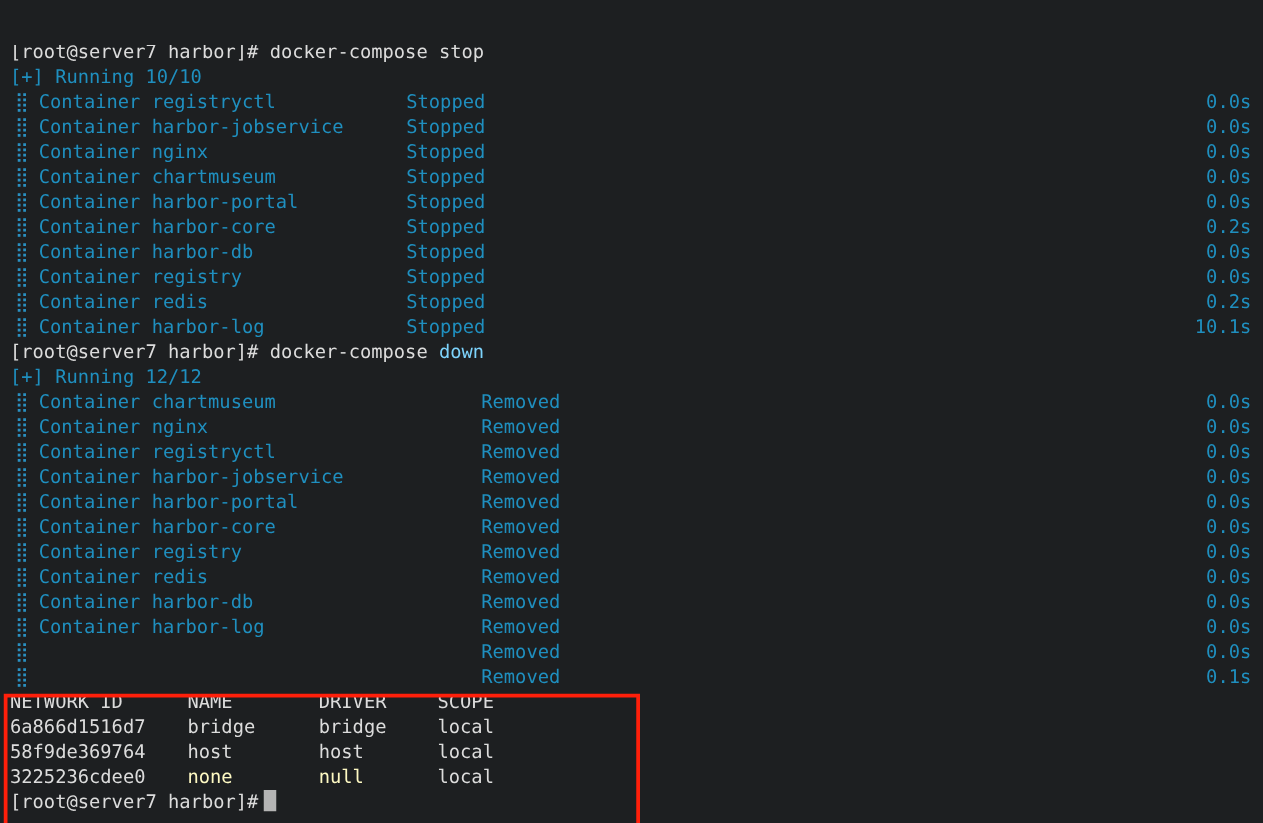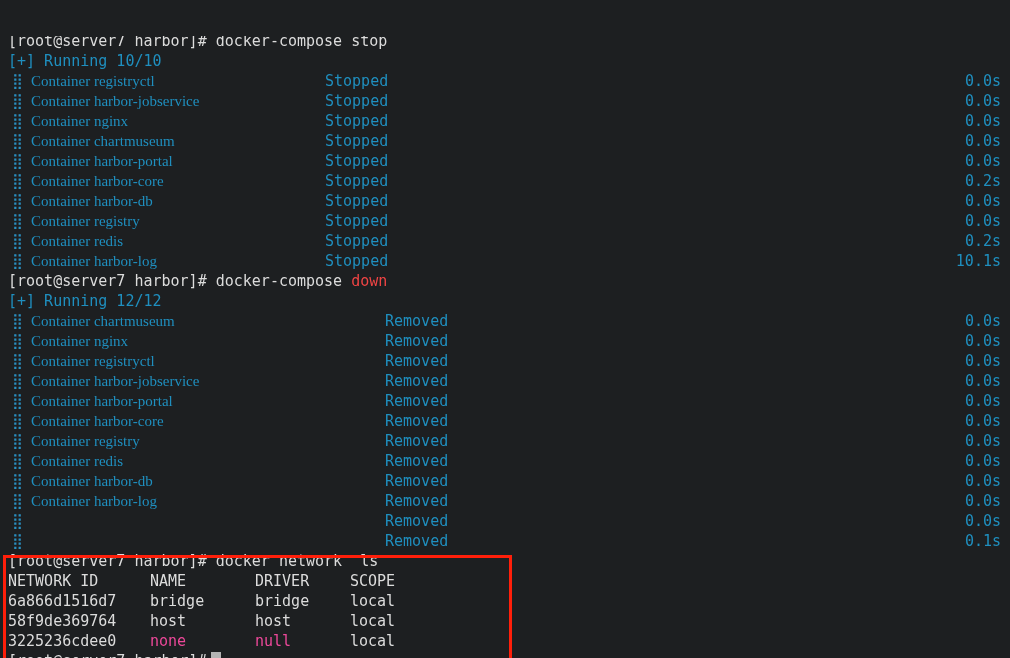--- a/index.html
+++ b/index.html
@@ -39,41 +39,40 @@
     position: absolute;
     left: 12px;
     top: 0;
     color: #2a8fc0;
     letter-spacing: 0;
   }
   .col-name {
     position: absolute;
     left: 31px;
     top: 0;
-    font-family: Liberation Serif, serif;
   }
   .col-status-stop {
     position: absolute;
     left: 325px;
     top: 0;
   }
   .col-status-down {
     position: absolute;
     left: 385px;
     top: 0;
   }
   .col-time {
     position: absolute;
     right: 9px;
     top: 0;
   }
   .c-white  { color: #dcdcdc; }
   .c-cyan   { color: #1f8fbf; }
-  .c-red    { color: #ef4444; }
-  .c-magenta{ color: #ec4899; }
+  .c-red    { color: #7dd3fc; }
+  .c-magenta{ color: #fef9c3; }
 
   
   #annotation-box {
     position: absolute;
     left: 3px;
     top: 519px;
     width: 509px;
     height: 129px;
     border: 3px solid #ff1f0a;
     box-sizing: border-box;
@@ -126,21 +125,20 @@
       <div class="line"><span class="col-bullet">⣿</span><span class="col-name c-cyan">Container registryctl</span><span class="col-status-down c-cyan">Removed</span><span class="col-time c-cyan">0.0s</span></div>
       <div class="line"><span class="col-bullet">⣿</span><span class="col-name c-cyan">Container harbor-jobservice</span><span class="col-status-down c-cyan">Removed</span><span class="col-time c-cyan">0.0s</span></div>
       <div class="line"><span class="col-bullet">⣿</span><span class="col-name c-cyan">Container harbor-portal</span><span class="col-status-down c-cyan">Removed</span><span class="col-time c-cyan">0.0s</span></div>
       <div class="line"><span class="col-bullet">⣿</span><span class="col-name c-cyan">Container harbor-core</span><span class="col-status-down c-cyan">Removed</span><span class="col-time c-cyan">0.0s</span></div>
       <div class="line"><span class="col-bullet">⣿</span><span class="col-name c-cyan">Container registry</span><span class="col-status-down c-cyan">Removed</span><span class="col-time c-cyan">0.0s</span></div>
       <div class="line"><span class="col-bullet">⣿</span><span class="col-name c-cyan">Container redis</span><span class="col-status-down c-cyan">Removed</span><span class="col-time c-cyan">0.0s</span></div>
       <div class="line"><span class="col-bullet">⣿</span><span class="col-name c-cyan">Container harbor-db</span><span class="col-status-down c-cyan">Removed</span><span class="col-time c-cyan">0.0s</span></div>
       <div class="line"><span class="col-bullet">⣿</span><span class="col-name c-cyan">Container harbor-log</span><span class="col-status-down c-cyan">Removed</span><span class="col-time c-cyan">0.0s</span></div>
       <div class="line"><span class="col-bullet">⣿</span><span class="col-status-down c-cyan">Removed</span><span class="col-time c-cyan">0.0s</span></div>
       <div class="line"><span class="col-bullet">⣿</span><span class="col-status-down c-cyan">Removed</span><span class="col-time c-cyan">0.1s</span></div>
-      <div class="line"><span class="col-left"><span class="c-white">[root@server7 harbor]# </span><span class="c-white">docker network  ls</span></span></div>
       <div class="line"><span class="nc0 c-white">NETWORK ID</span><span class="nc1 c-white">NAME</span><span class="nc2 c-white">DRIVER</span><span class="nc3 c-white">SCOPE</span></div>
       <div class="line"><span class="nc0 c-white">6a866d1516d7</span><span class="nc1 c-white">bridge</span><span class="nc2 c-white">bridge</span><span class="nc3 c-white">local</span></div>
       <div class="line"><span class="nc0 c-white">58f9de369764</span><span class="nc1 c-white">host</span><span class="nc2 c-white">host</span><span class="nc3 c-white">local</span></div>
       <div class="line"><span class="nc0 c-white">3225236cdee0</span><span class="nc1 c-magenta">none</span><span class="nc2 c-magenta">null</span><span class="nc3 c-white">local</span></div>
       <div class="line"><span class="col-left"><span class="c-white">[root@server7 harbor]#</span><span id="cursor-block"></span></span></div>
     </div>
 
   <div id="annotation-box"></div>
 
   <div id="watermark">CSDN @Gong_yz</div>

